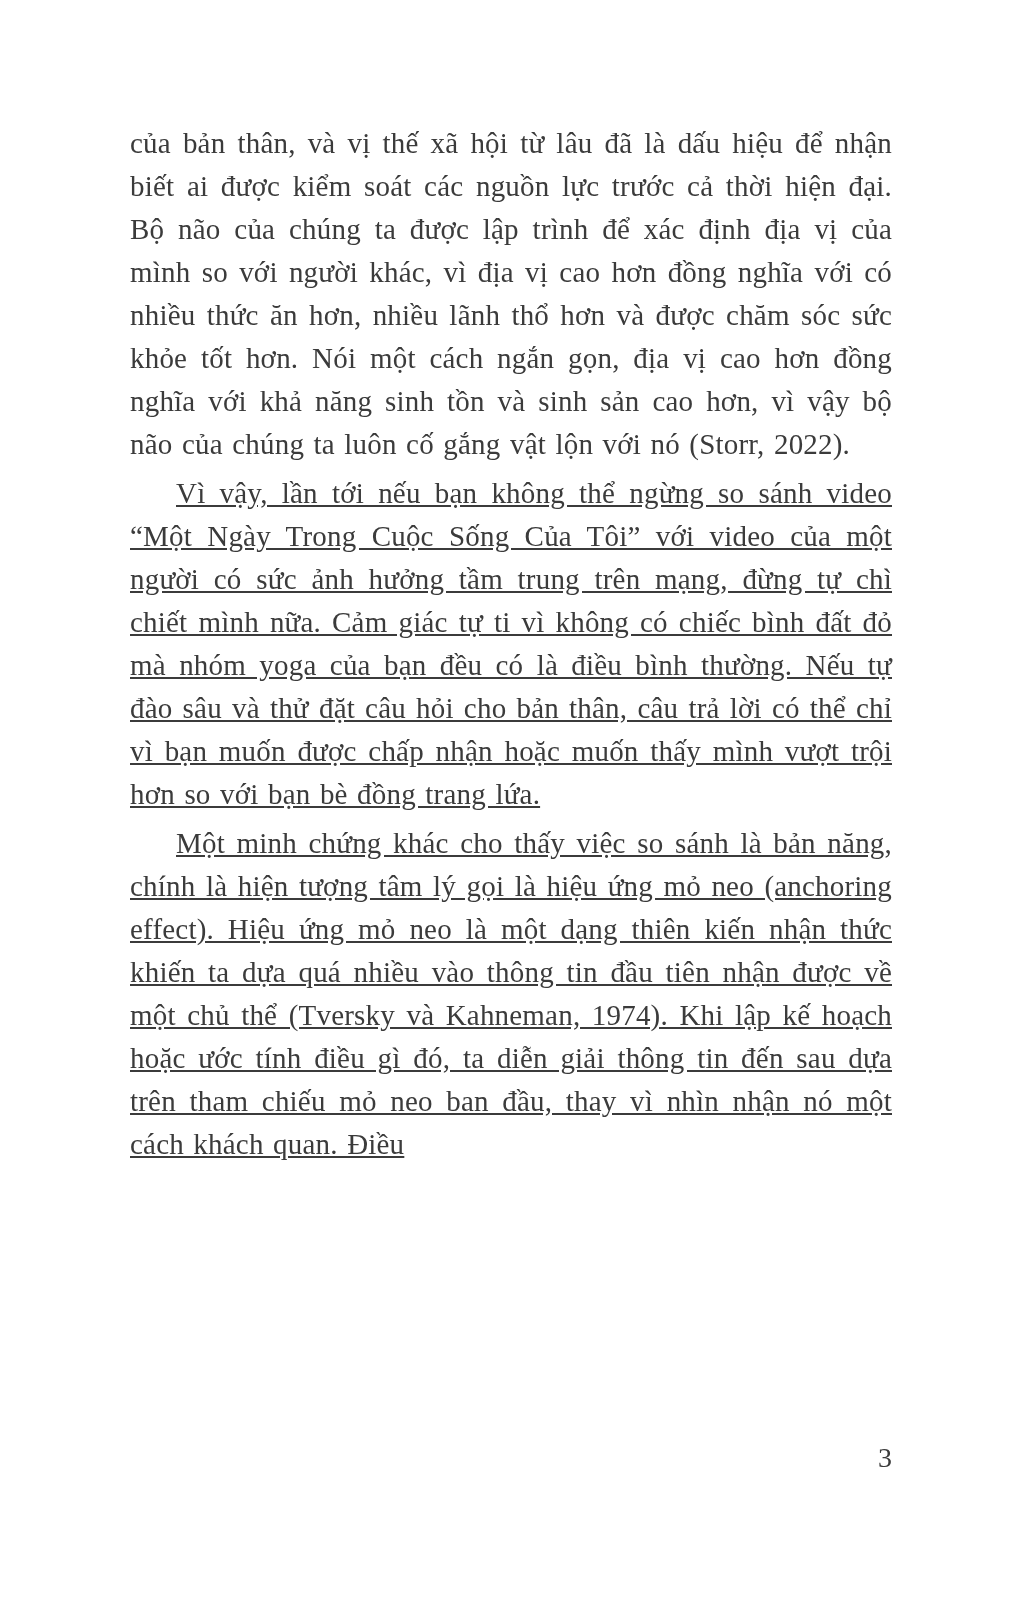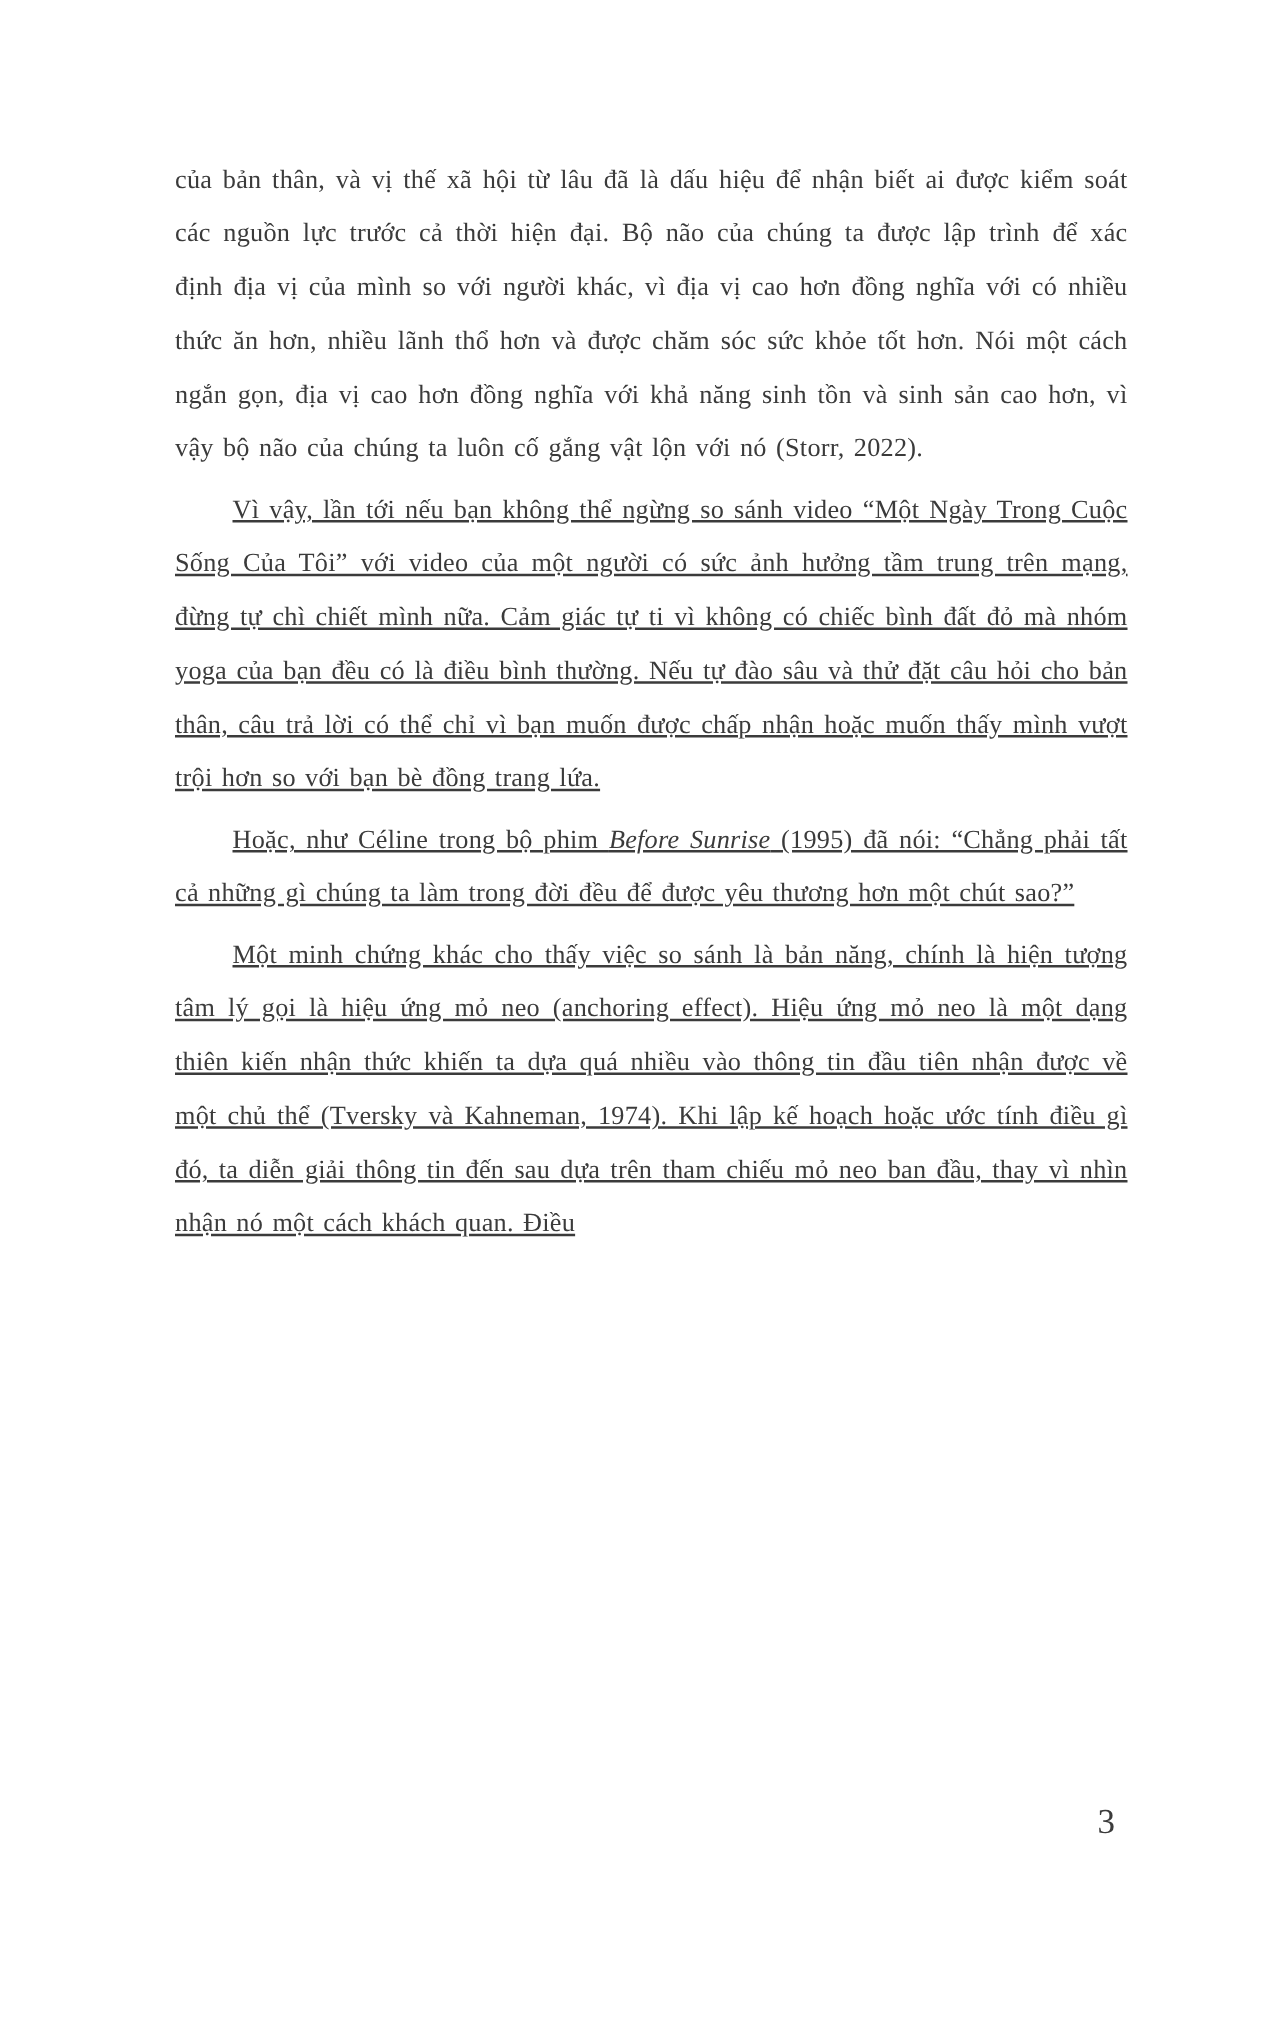--- a/index.html
+++ b/index.html
@@ -12,24 +12,24 @@
       position: relative;
       width: 1024px;
       height: 1615px;
       background: #ffffff;
       overflow: hidden;
       font-family: "Liberation Serif", "DejaVu Serif", serif;
       color: #3b3b3b;
     }
     .content {
       position: absolute;
-      left: 140px;
+      left: 130px;
       top: 122px;
       width: 762px;
-      font-size: 21px;
+      font-size: 29px;
       line-height: 43px;
       text-align: justify;
       letter-spacing: 0.2px;
       word-spacing: 2px;
     }
     .content p {
       margin: 0 0 6px 0;
     }
     .content p.indent {
       text-indent: 46px;
@@ -49,19 +49,16 @@
       color: #3b3b3b;
     }
   </style>
 </head>
 <body>
 
 <div class="page">
   <div class="content">
     <p>của bản thân, và vị thế xã hội từ lâu đã là dấu hiệu để nhận biết ai được kiểm soát các nguồn lực trước cả thời hiện đại. Bộ não của chúng ta được lập trình để xác định địa vị của mình so với người khác, vì địa vị cao hơn đồng nghĩa với có nhiều thức ăn hơn, nhiều lãnh thổ hơn và được chăm sóc sức khỏe tốt hơn. Nói một cách ngắn gọn, địa vị cao hơn đồng nghĩa với khả năng sinh tồn và sinh sản cao hơn, vì vậy bộ não của chúng ta luôn cố gắng vật lộn với nó (Storr, 2022).</p>
     <p class="indent">Vì vậy, lần tới nếu bạn không thể ngừng so sánh video “Một Ngày Trong Cuộc Sống Của Tôi” với video của một người có sức ảnh hưởng tầm trung trên mạng, đừng tự chì chiết mình nữa. Cảm giác tự ti vì không có chiếc bình đất đỏ mà nhóm yoga của bạn đều có là điều bình thường. Nếu tự đào sâu và thử đặt câu hỏi cho bản thân, câu trả lời có thể chỉ vì bạn muốn được chấp nhận hoặc muốn thấy mình vượt trội hơn so với bạn bè đồng trang lứa.</p>
-    <p class="indent">
-      <span>Hoặc, như Céline trong bộ phim </span><em>Before Sunrise</em><span> (1995) đã nói: “Chẳng phải tất cả những gì chúng ta làm trong đời đều để được yêu thương hơn một chút sao?”</span>
-    </p>
     <p class="indent">Một minh chứng khác cho thấy việc so sánh là bản năng, chính là hiện tượng tâm lý gọi là hiệu ứng mỏ neo (anchoring effect). Hiệu ứng mỏ neo là một dạng thiên kiến nhận thức khiến ta dựa quá nhiều vào thông tin đầu tiên nhận được về một chủ thể (Tversky và Kahneman, 1974). Khi lập kế hoạch hoặc ước tính điều gì đó, ta diễn giải thông tin đến sau dựa trên tham chiếu mỏ neo ban đầu, thay vì nhìn nhận nó một cách khách quan. Điều</p>
   </div>
   <div class="page-number">3</div>
 </div>
 
 </body></html>

